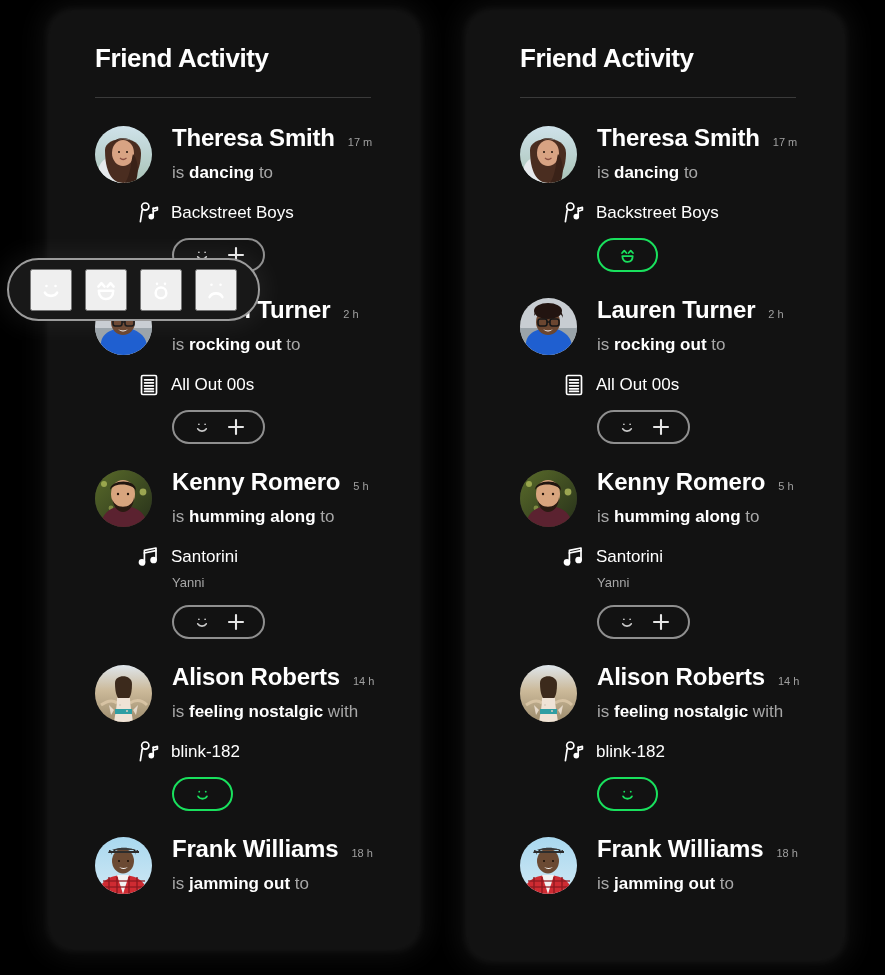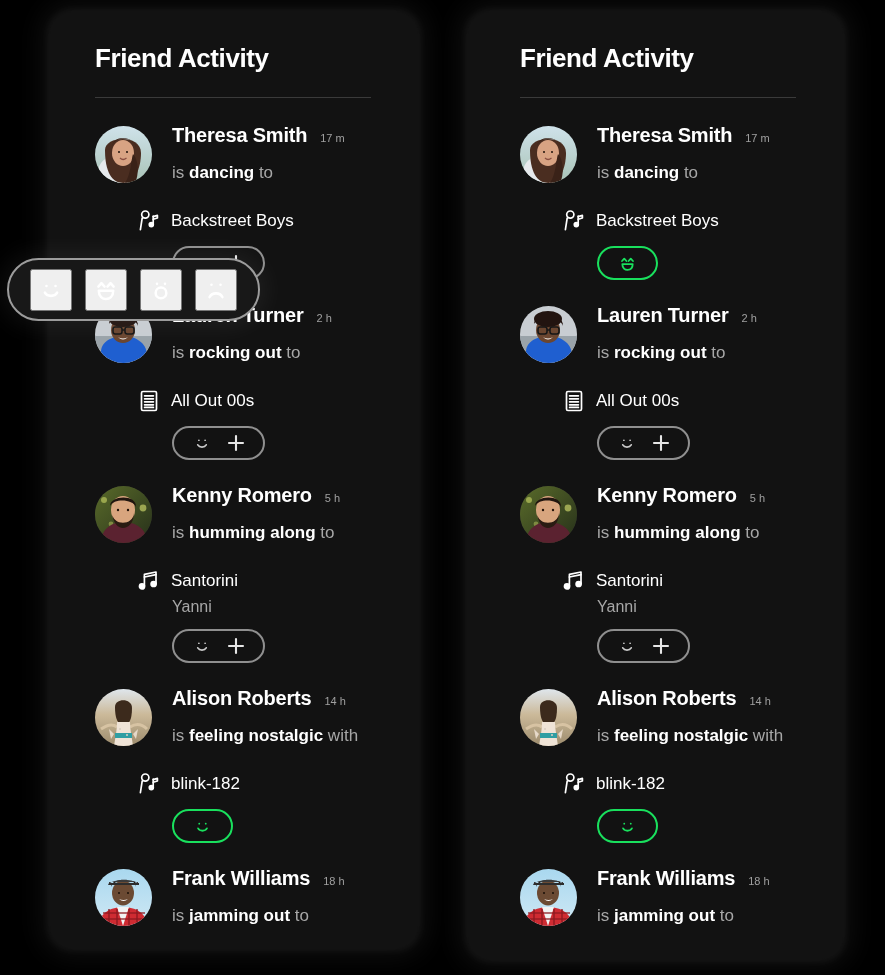--- a/index.html
+++ b/index.html
@@ -78,21 +78,21 @@
   .act-body { padding-left: 77px; }
 
   .name-row {
     display: flex;
     align-items: baseline;
     gap: 13px;
     height: 30px;
   }
   .friend-name {
     color: #ffffff;
-    font-size: 20px;
+    font-size: 24px;
     font-weight: bold;
     letter-spacing: -0.2px;
     white-space: nowrap;
   }
   .timestamp {
     color: #a0a0a0;
     font-size: 11px;
     font-weight: normal;
     white-space: nowrap;
   }
@@ -100,21 +100,21 @@
   .action-line {
     margin-top: 8px;
     font-size: 17px;
     color: #a7a7a7;
     line-height: 22px;
     white-space: nowrap;
   }
   .action-line b { color: #ffffff; font-weight: bold; }
 
   .context-line {
-    margin-top: 24px;
+    margin-top: 16px;
     display: flex;
     align-items: center;
     gap: 9px;
     margin-left: -36px;
   }
   .ctx-icon {
     width: 26px;
     height: 26px;
     flex: 0 0 26px;
     display: flex;
@@ -123,21 +123,21 @@
   }
   .ctx-icon svg { display: block; }
   .ctx-text {
     color: #ffffff;
     font-size: 17px;
     line-height: 22px;
     white-space: nowrap;
   }
   .sub-text {
     color: #a7a7a7;
-    font-size: 16px;
+    font-size: 13px;
     line-height: 21px;
     margin-top: 2px;
     margin-left: 0;
   }
 
   
   .reaction-row { margin-top: 12px; padding-left: 0; }
 
   .pill {
     display: inline-flex;

